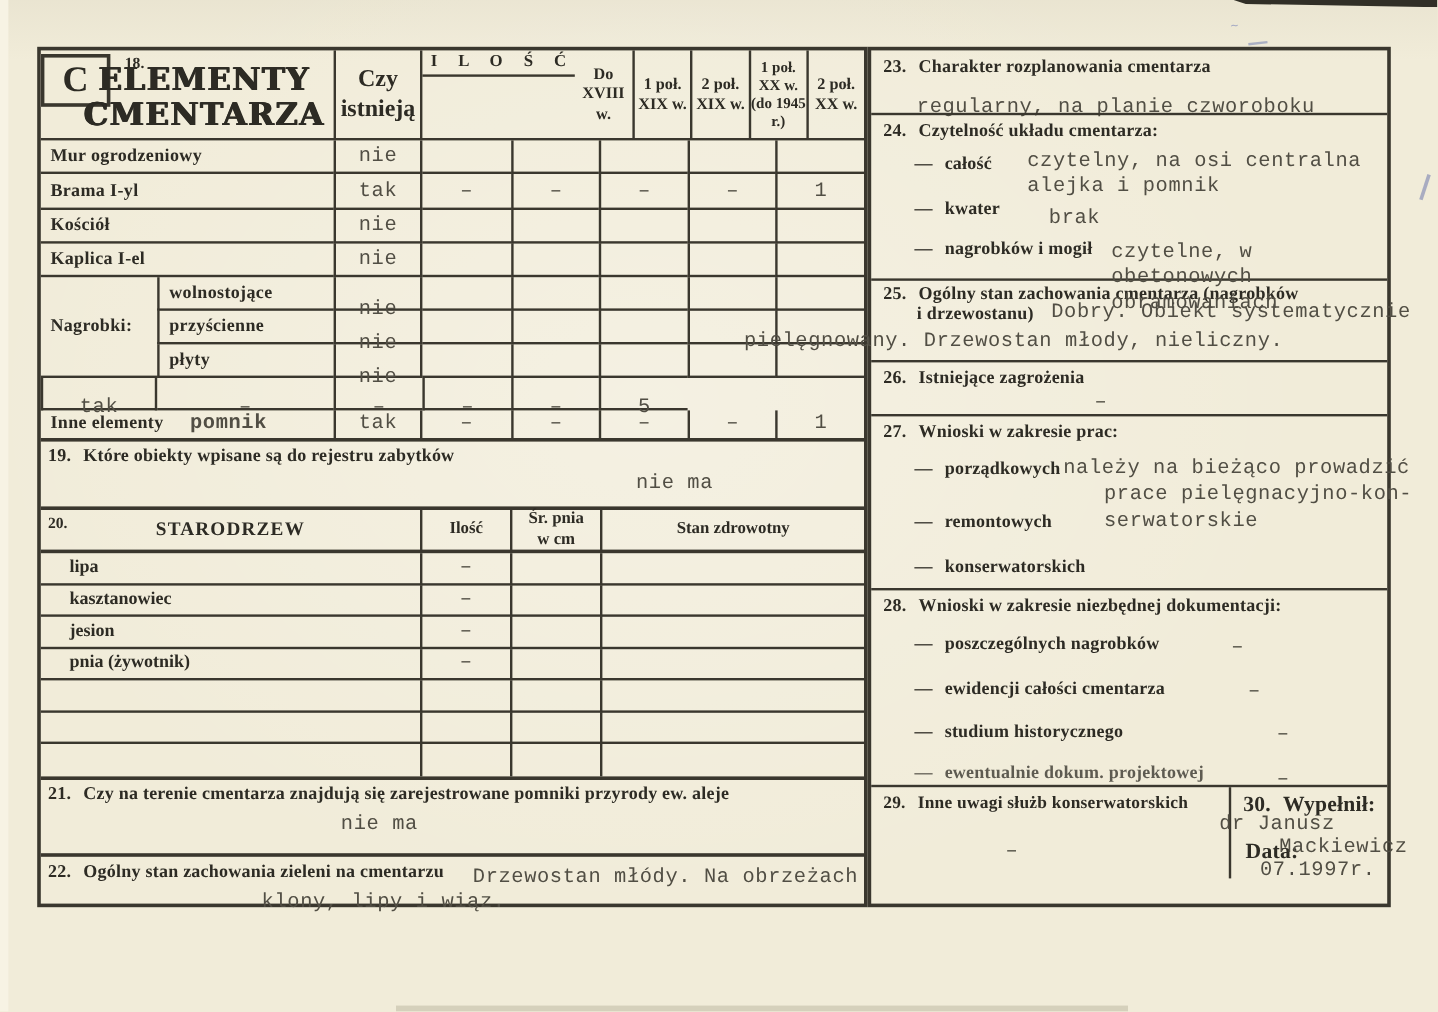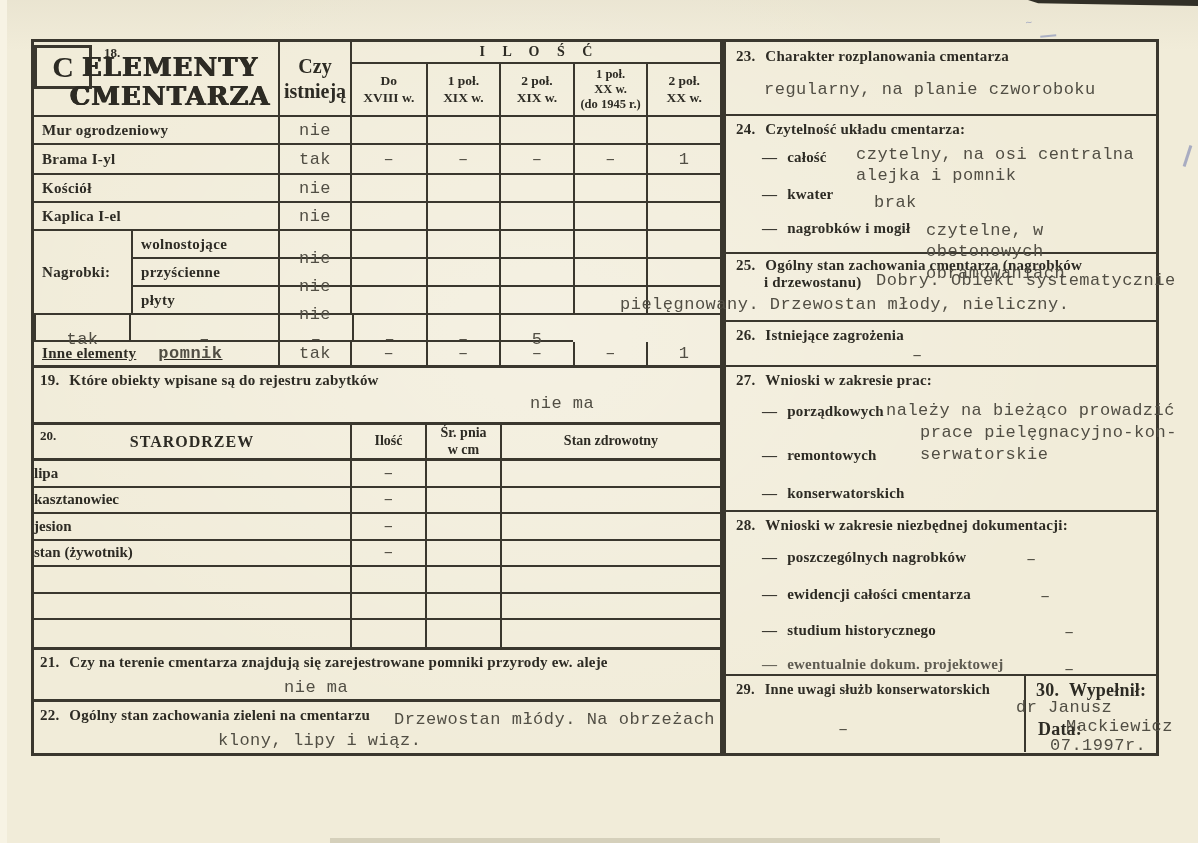--- a/index.html
+++ b/index.html
@@ -31,48 +31,48 @@
   .lhead{display:grid;grid-template-columns:244px 74px repeat(5,1fr);height:73px;}
   .lhead-label{position:relative;grid-column:1;}
   .cbox{position:absolute;left:0px;top:3px;width:58px;height:44px;border:3px solid var(--line);
         font-size:30px;font-weight:bold;display:flex;align-items:center;justify-content:center;background:var(--paper);}
   .num18{position:absolute;left:70px;top:3px;font-size:13px;font-weight:bold;}
   .big-title{position:absolute;left:28px;top:11px;width:216px;text-align:center;font-family:"DejaVu Serif",serif;
         font-weight:bold;font-size:26px;line-height:1.12;letter-spacing:1px;
         text-shadow:.6px 0 0 currentColor,-.4px 0 0 currentColor;}
   .exists-head{grid-column:2;border-left:2px solid var(--line);border-right:2px solid var(--line);
         font-size:20px;line-height:1.25;}
-  .ilosc-wrap{grid-column:3/8;display:flex;flex-direction:column;}
+  .ilosc-wrap{grid-column:3/8;display:flex;flex-direction:row;}
   .ilosc-title{height:22px;border-bottom:2px solid var(--line);font-size:14px;font-weight:bold;letter-spacing:7px;padding-left:7px;}
   .ilosc-cols{flex:1;display:grid;grid-template-columns:repeat(5,1fr);}
   .ilosc-col{font-size:13.5px;font-weight:bold;line-height:1.2;border-left:2px solid var(--line);}
   .ilosc-col:first-child{border-left:none;}
 
   .lrows{display:grid;grid-template-columns:97px 147px 74px repeat(5,1fr);
          grid-template-rows:28px 30px 28px 28px 28px 28px 28px 27px 23px;border-top:2px solid var(--line);}
   .lab{display:flex;align-items:center;padding-left:8px;font-size:15px;font-weight:bold;border-bottom:2px solid var(--line);letter-spacing:.3px;}
-  .lab.nb{border-bottom:none;text-decoration:underline;}
+  .lab.nb{border-bottom:none;}
   .sub{border-left:2px solid var(--line);}
   .exv{border-left:2px solid var(--line);border-right:2px solid var(--line);border-bottom:2px solid var(--line);
        display:flex;align-items:center;justify-content:center;}
   .cnt{border-bottom:2px solid var(--line);display:flex;align-items:center;justify-content:center;}
   .cnt.bl{border-left:2px solid var(--line);}
   .nb{border-bottom:none!important;}
   .drop{transform:translateY(14px);}
   .drop2{transform:translateY(12px);}
 
   .sec{position:relative;border-top:3px solid var(--line);}
   .sec-label{font-size:15px;font-weight:bold;letter-spacing:.2px;}
   .snum{font-weight:bold;margin-right:10px;}
 
   
   .s20head{display:grid;grid-template-columns:316px 75px 75px 1fr;height:36px;border-bottom:3px solid var(--line);}
   .s20hc{border-left:2px solid var(--line);font-size:14px;font-weight:bold;line-height:1.2;}
   .s20rows{display:grid;grid-template-columns:316px 75px 75px 1fr;grid-auto-rows:26.5px;}
-  .s20name{display:flex;align-items:center;padding-left:0;font-size:15px;font-weight:bold;border-bottom:2px solid var(--line);}
+  .s20name{display:flex;align-items:center;padding-left:24px;font-size:15px;font-weight:bold;border-bottom:2px solid var(--line);}
   .s20cell{border-left:2px solid var(--line);border-bottom:2px solid var(--line);display:flex;align-items:center;justify-content:center;}
 
   
   .rtable{left:723px;top:39px;width:436px;height:717px;border:3px solid var(--line);}
   .rsec{position:relative;border-top:2.5px solid var(--line);overflow:visible;}
   .rsec.first{border-top:none;}
   .dash-item{position:absolute;font-size:15px;font-weight:bold;letter-spacing:.2px;}
   .dash-item .dash{margin-right:10px;}
 
   
@@ -286,60 +286,60 @@
           <span class="typed">–</span>
         </div>
       <div class="s20cell"></div>
         <div class="s20cell"></div>
       <div class="s20name">jesion</div>
       <div class="s20cell">
           <span class="typed">–</span>
         </div>
       <div class="s20cell"></div>
         <div class="s20cell"></div>
-      <div class="s20name">stan (żywotnik)</div>
+      <div class="s20name">pnia (żywotnik)</div>
       <div class="s20cell">
           <span class="typed">–</span>
         </div>
       <div class="s20cell"></div>
         <div class="s20cell"></div>
       <div class="s20name"></div>
       <div class="s20cell"></div>
         <div class="s20cell"></div>
         <div class="s20cell"></div>
       <div class="s20name"></div>
       <div class="s20cell"></div>
         <div class="s20cell"></div>
         <div class="s20cell"></div>
       <div class="s20name nb"></div>
       <div class="s20cell nb"></div>
         <div class="s20cell nb"></div>
         <div class="s20cell nb"></div>
     </div>
   </div>
 
-  <div class="sec" style="height:52px">
+  <div class="sec" style="height:64px">
     <div class="abs sec-label" style="left:6px;top:4px">
       <span class="snum">21.</span><span>Czy na terenie cmentarza znajdują się zarejestrowane pomniki przyrody ew. aleje</span>
     </div>
     <span class="abs typed" style="left:250px;top:28px">nie ma</span>
   </div>
 
   <div class="sec" style="height:54px">
     <div class="abs sec-label" style="left:6px;top:5px">
       <span class="snum">22.</span><span>Ogólny stan zachowania zieleni na cmentarzu</span>
     </div>
     <span class="abs typed" style="left:360px;top:8px">Drzewostan młódy. Na obrzeżach</span>
     <span class="abs typed" style="left:184px;top:29px">klony, lipy i wiąz.</span>
   </div>
 </div>
 
 <div class="abs rtable">
 
-  <div class="rsec first" style="height:72px">
+  <div class="rsec first" style="height:52px">
     <div class="abs sec-label" style="left:10px;top:6px">
       <span class="snum">23.</span><span>Charakter rozplanowania cmentarza</span>
     </div>
     <span class="abs typed" style="left:38px;top:38px">regularny, na planie czworoboku</span>
   </div>
 
   <div class="rsec" style="height:138px">
     <div class="abs sec-label" style="left:10px;top:5px">
       <span class="snum">24.</span><span>Czytelność układu cmentarza:</span>
     </div>

